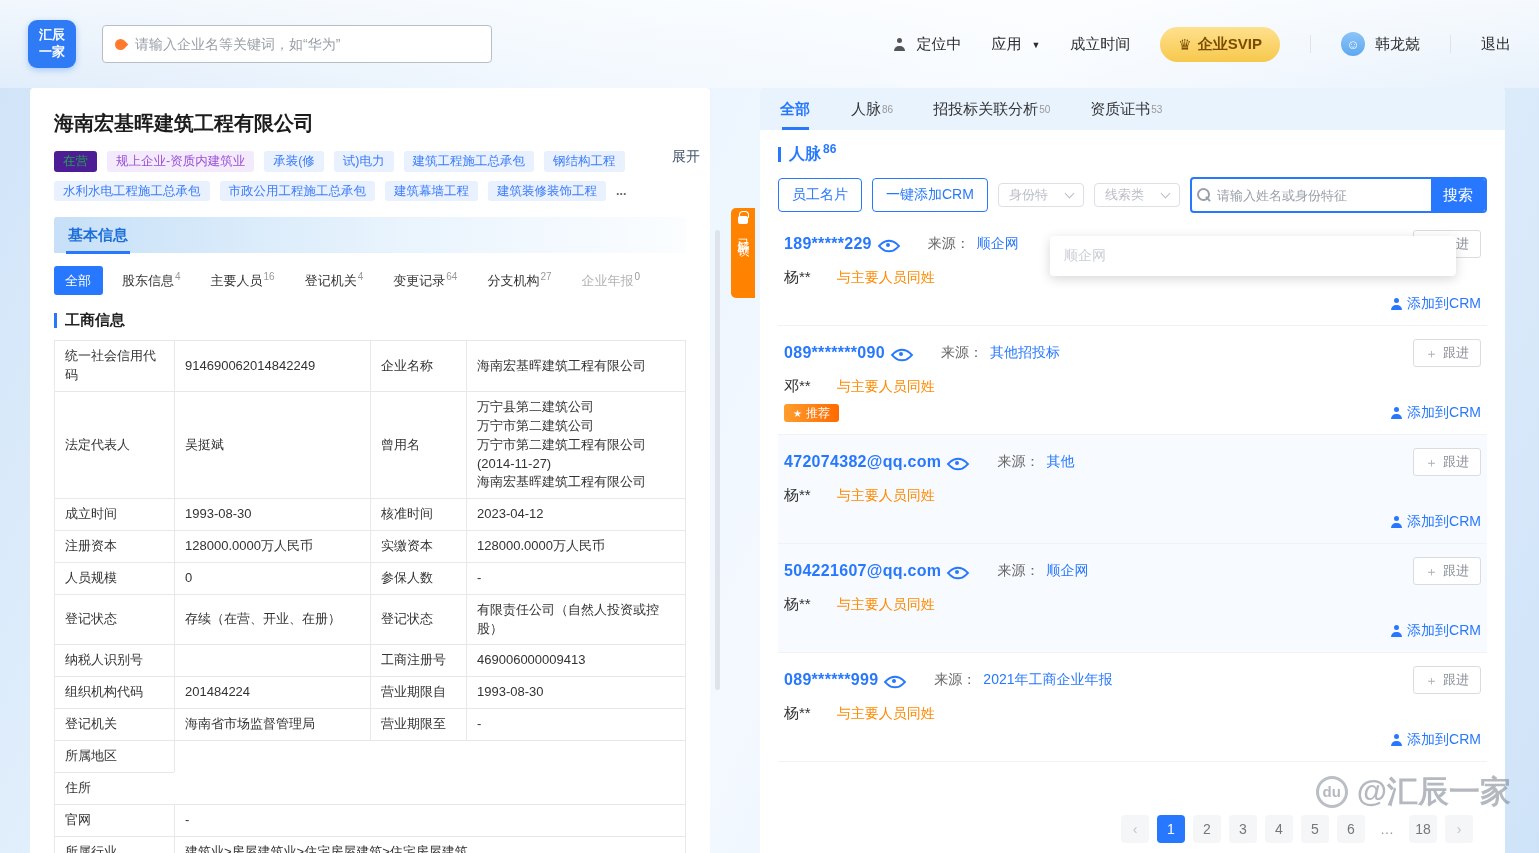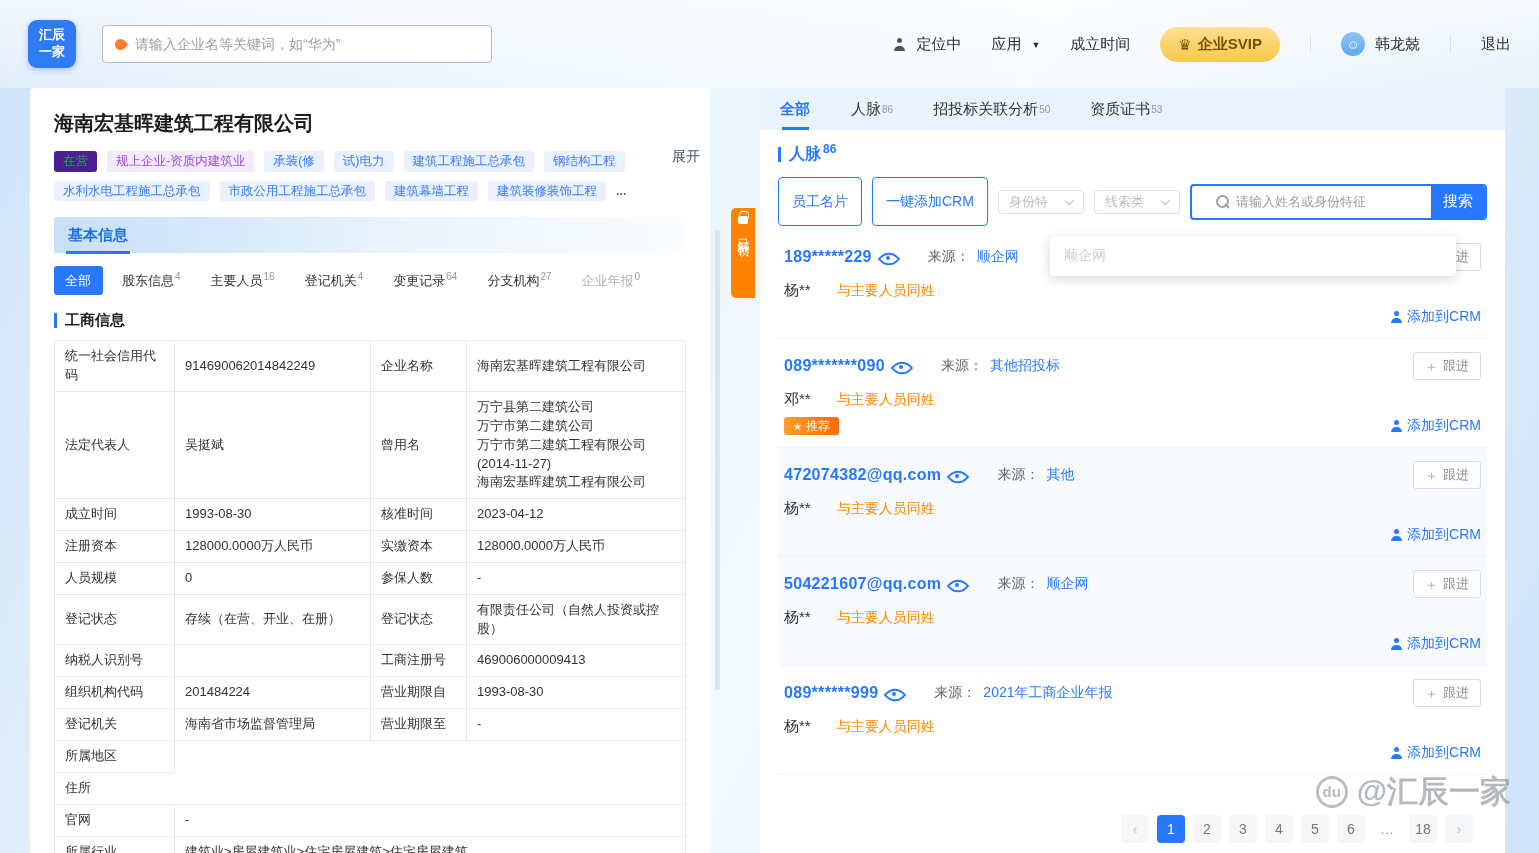--- a/index.html
+++ b/index.html
@@ -84,28 +84,28 @@
   .right-card { position:absolute; left:760px; top:88px; width:745px; height:765px; background:#fff;
     border-radius:4px 4px 0 0; overflow:hidden; }
   .r-tabs { height:42px; background:#e9f3fe; display:flex; gap:40px; padding:0 20px; }
   .r-tab { display:flex; align-items:center; font-size:15px; color:#333; position:relative; cursor:pointer; }
   .r-tab[data-state="active"] { color:#2878ff; font-weight:bold; }
   .r-tab[data-state="active"]::after { content:""; position:absolute; left:2px; right:2px; bottom:0; height:3px; background:#2878ff; }
   .r-body { padding:0 18px; }
   .r-title { margin-top:14px; display:flex; align-items:center; color:#2878ff; font-size:16px; font-weight:bold; }
   .r-count { font-size:12px; margin-left:2px; align-self:flex-start; margin-top:-2px; }
   .filters { margin-top:12px; display:flex; align-items:center; gap:10px; }
-  .btn-blue-outline { height:49px; padding:0 13px; background:#fff; border:1px solid #2878ff; color:#2878ff;
+  .btn-blue-outline { height:34px; padding:0 13px; background:#fff; border:1px solid #2878ff; color:#2878ff;
     border-radius:4px; font-size:14px; cursor:pointer; white-space:nowrap; font-family:inherit; }
   .select { height:24px; width:86px; border:1px solid #dcdfe4; border-radius:4px; display:flex;
     align-items:center; justify-content:space-between; padding:8px 10px; color:#b9bec6; font-size:13px; cursor:pointer; flex:none; }
   .chev { width:7px; height:7px; border-right:1.5px solid #b9bec6; border-bottom:1.5px solid #b9bec6;
     transform:rotate(45deg); margin-top:-3px; }
   .search-group { flex:1; height:36px; border:2px solid #2878ff; border-radius:4px; display:flex;
-    align-items:center; background:#fff; overflow:hidden; padding-left:24px; gap:6px; min-width:0; }
+    align-items:center; background:#fff; overflow:hidden; padding-left:5px; gap:6px; min-width:0; }
   .icon-search { position:relative; width:14px; height:14px; flex:none; }
   .icon-search::before { content:""; position:absolute; top:0; left:0; width:9px; height:9px;
     border:2px solid #99a0a8; border-radius:50%; }
   .icon-search::after { content:""; position:absolute; width:6px; height:2px; background:#99a0a8;
     transform:rotate(45deg); bottom:2px; right:0; }
   .search-group input { border:none; outline:none; flex:1; min-width:0; font-size:13px; background:transparent; }
   .search-btn { height:100%; width:54px; background:#2878ff; color:#fff; border:none; font-size:15px;
     cursor:pointer; flex:none; font-family:inherit; }
   .suggestion { position:absolute; left:290px; top:148px; width:406px; height:40px; background:#fff;
     border-radius:4px; box-shadow:0 3px 12px rgba(0,0,0,.16); display:flex; align-items:center;

